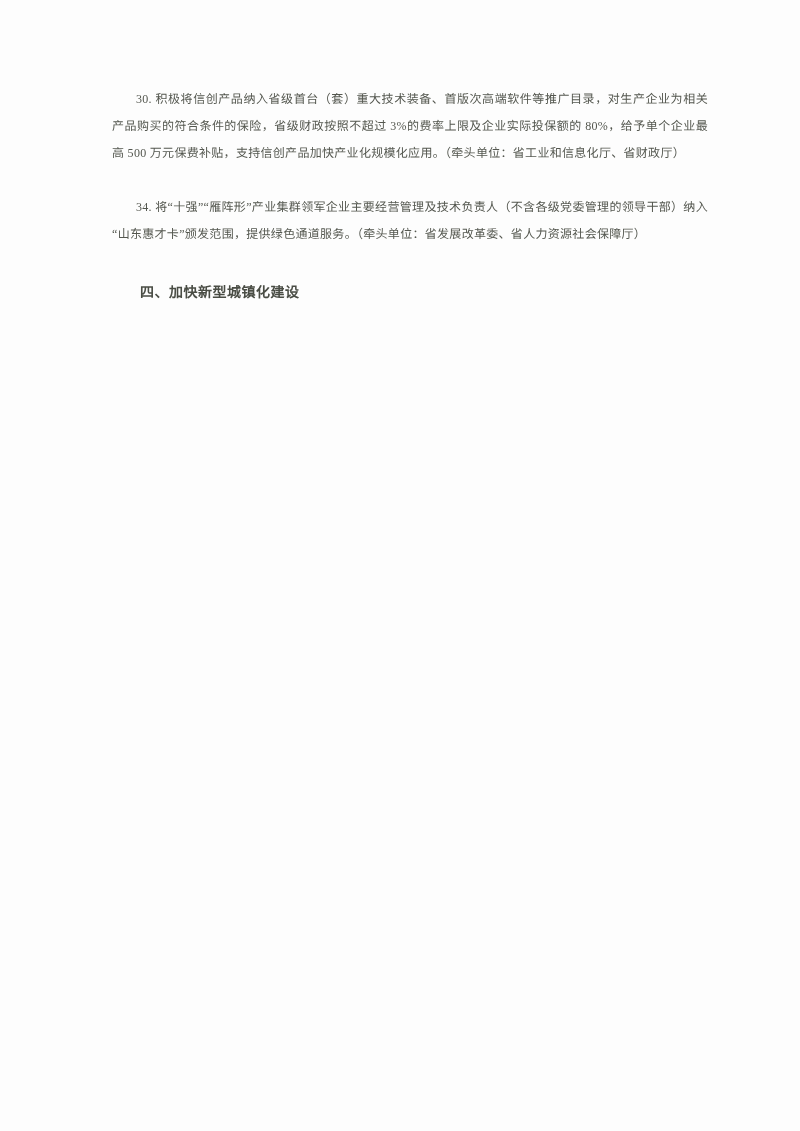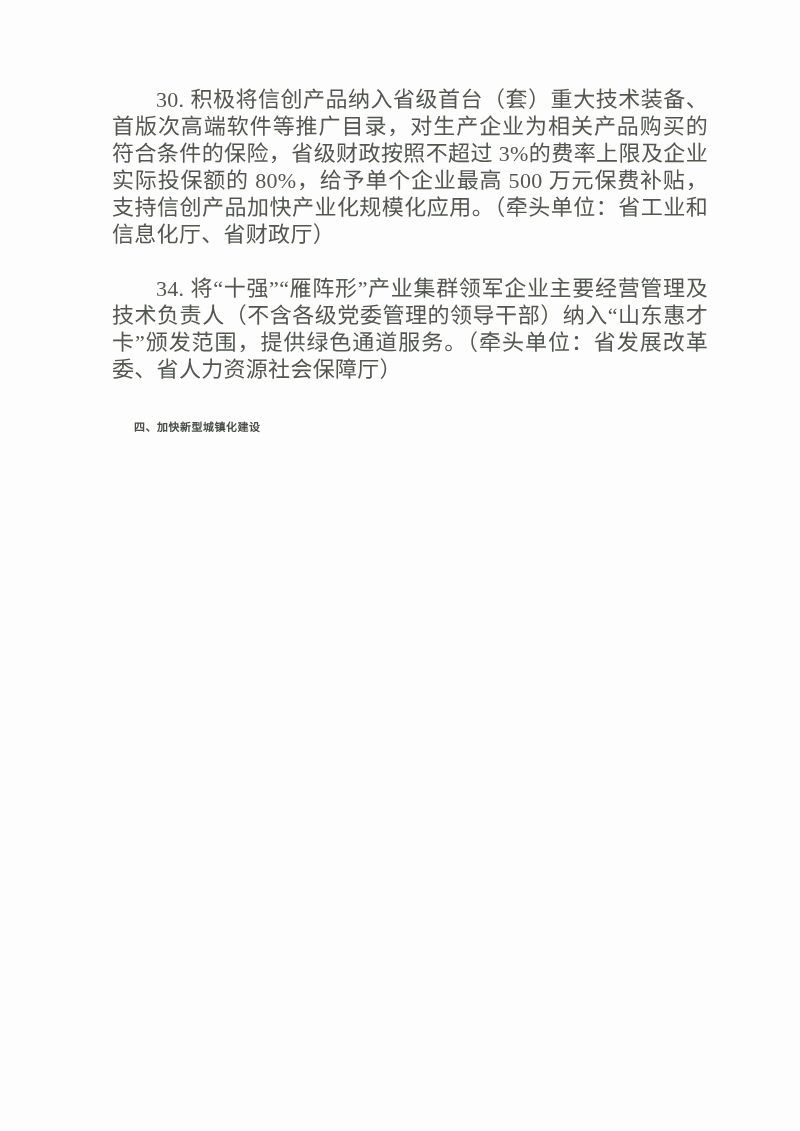--- a/index.html
+++ b/index.html
@@ -18,29 +18,29 @@
     background: #fdfdfd;
     box-sizing: border-box;
     padding: 86px 92px 60px 112px;
   }
   .content {
     width: 596px;
     color: #54574f;
   }
   .para {
     margin: 0 0 27px 0;
-    font-size: 22px;
+    font-size: 12px;
     line-height: 27px;
     text-align: justify;
     text-indent: 2em;
     letter-spacing: 0.3px;
   }
   .heading {
     margin: 31px 0 34px 0;
-    font-size: 11px;
+    font-size: 14px;
     line-height: 27px;
     font-weight: bold;
     color: #4a4d45;
     text-indent: 2em;
     letter-spacing: 0.5px;
   }
 </style>
 </head>
 <body>
 

